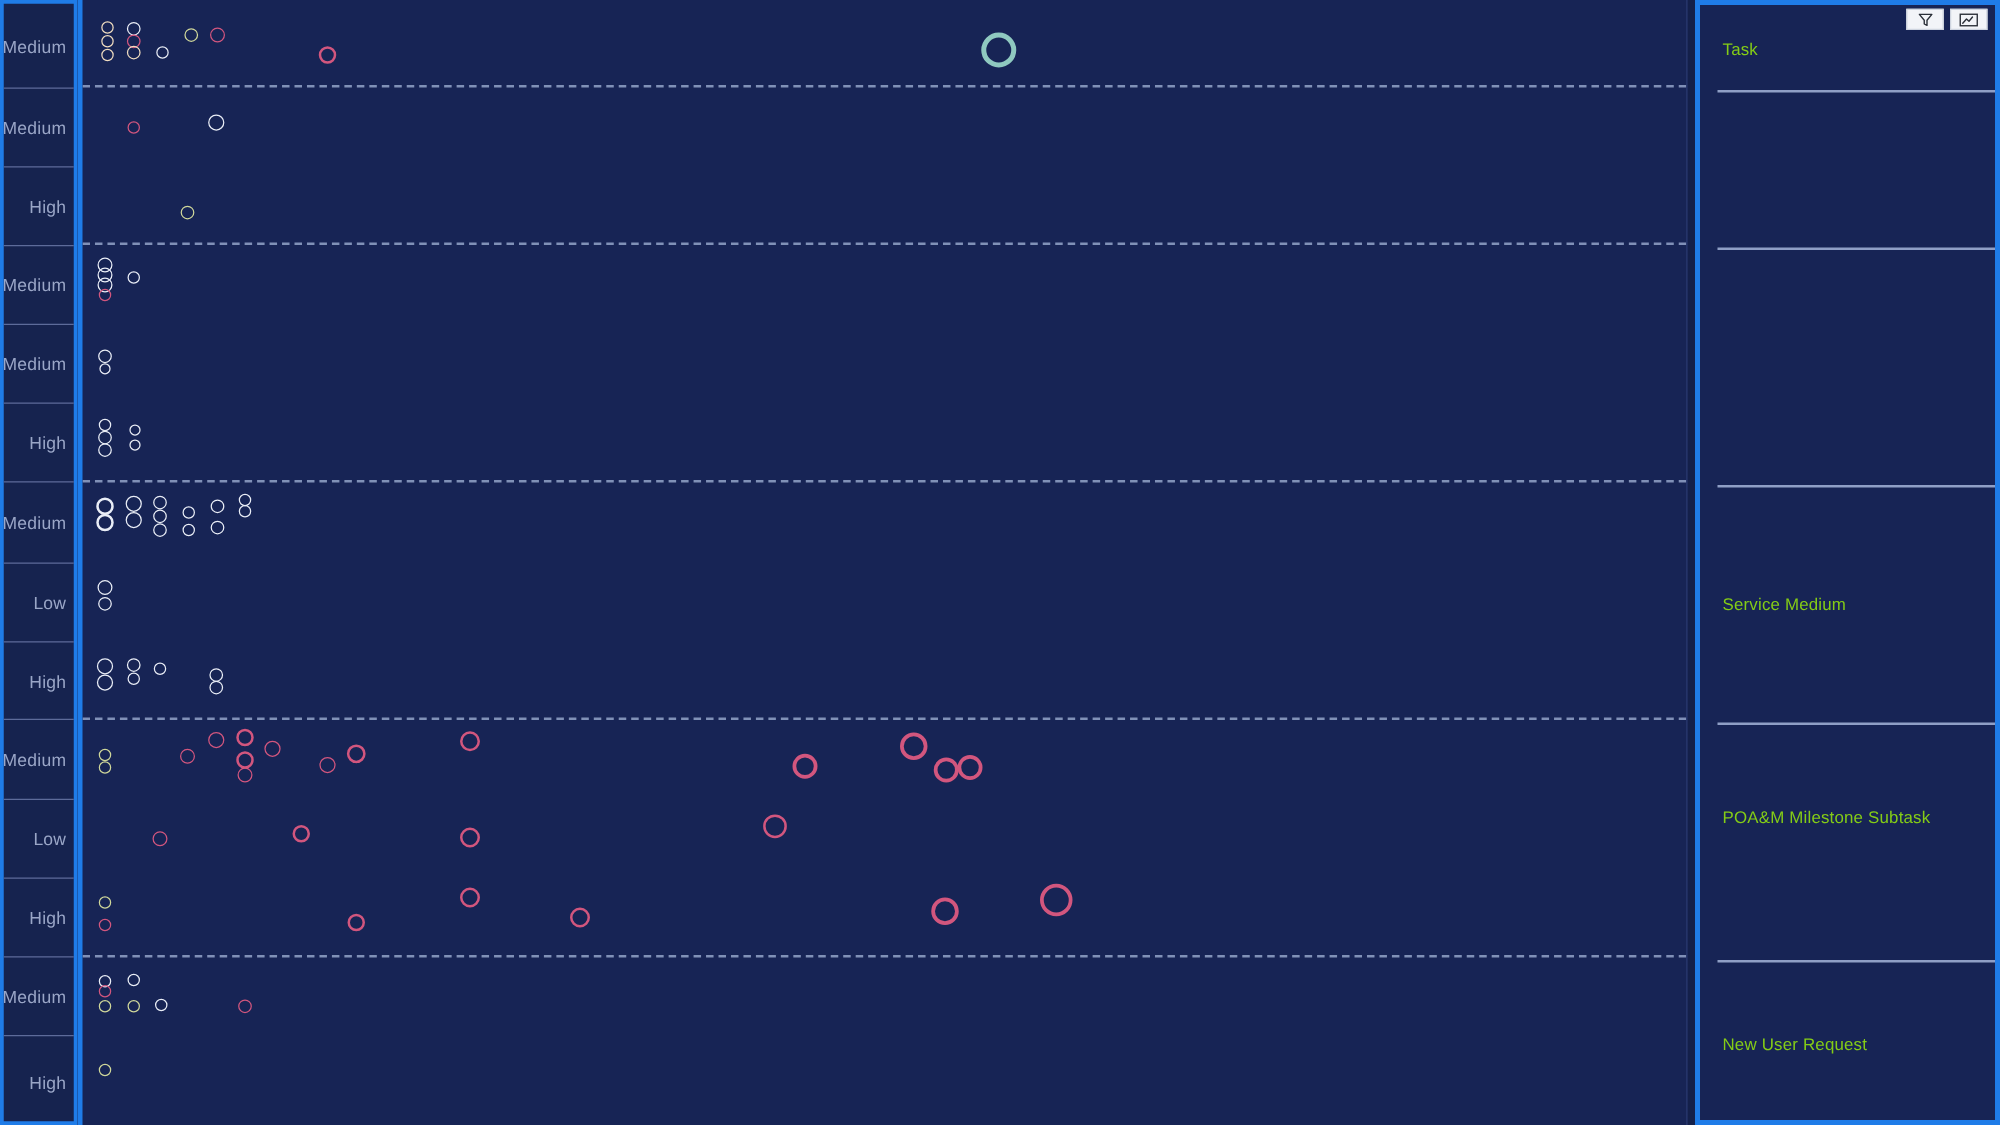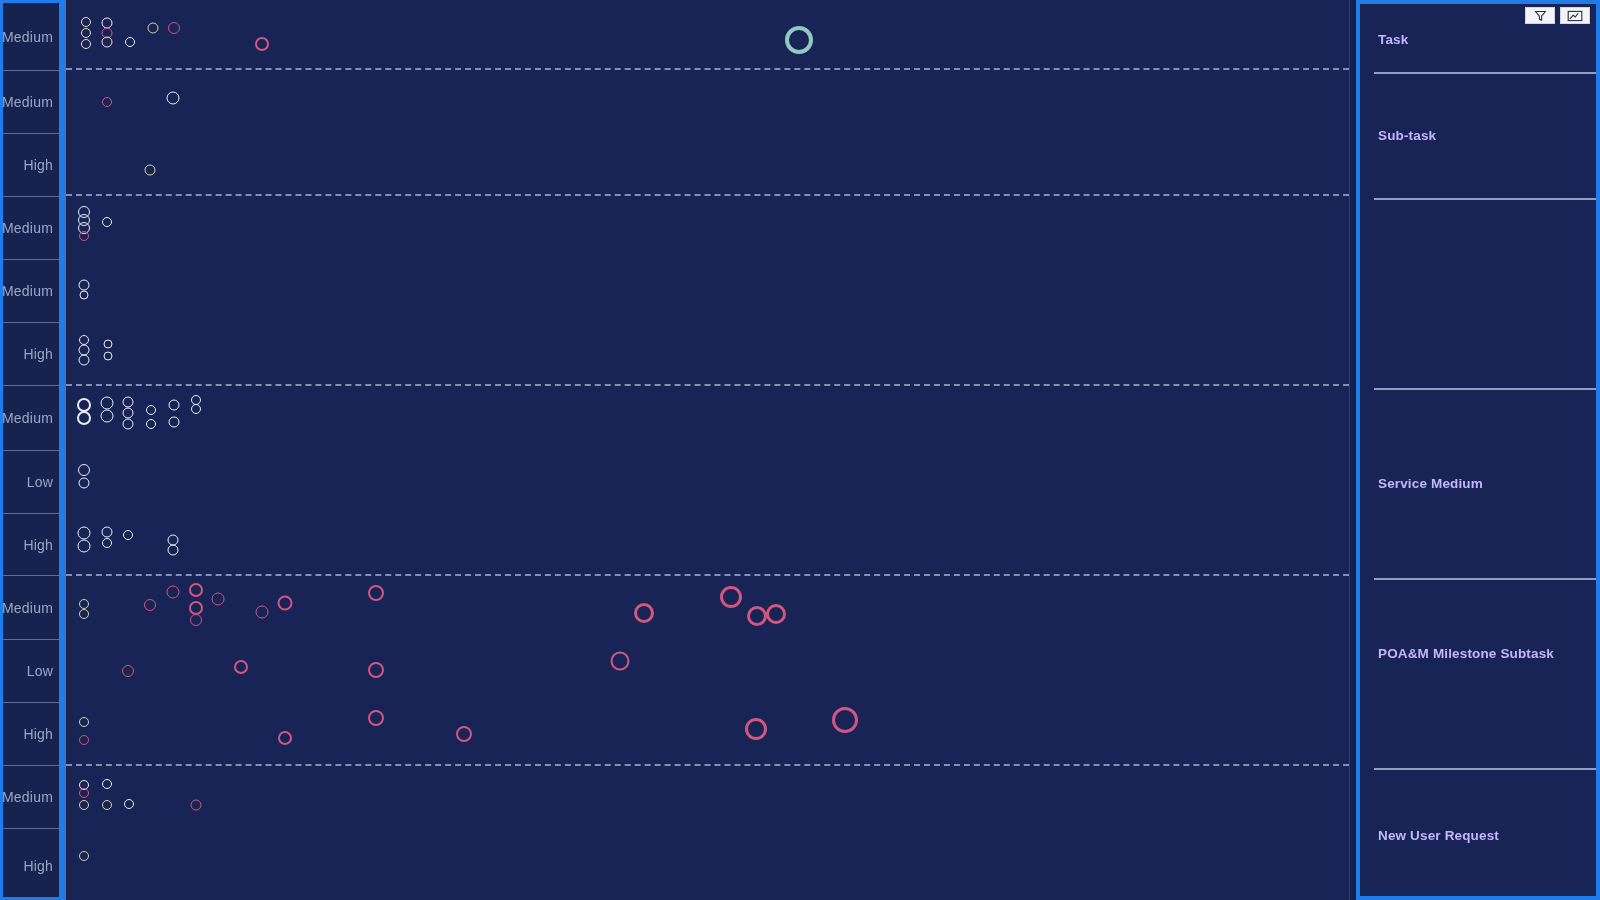--- a/index.html
+++ b/index.html
@@ -101,23 +101,23 @@
     padding-left: 18px;
   }
   .legend-sep {
     position: absolute;
     left: 14px;
     right: 0px;
     height: 0;
     border-top: 2px solid #8f9fc6;
   }
   .legend-label {
-    color: #c4b5fd;
+    color: #84cc16;
     font-size: 13.5px;
-    font-weight: 700;
+    font-weight: 400;
     letter-spacing: .15px;
     white-space: nowrap;
   }
 
   
   #legend-toolbar {
     position: absolute;
     top: 3px;
     right: 6px;
     display: flex;
@@ -290,23 +290,20 @@
         <svg width="16" height="12" viewBox="0 0 16 12" aria-hidden="true">
           <rect x="1.2" y="1.4" width="13.6" height="9.2" fill="none" stroke="#2a2f38" stroke-width="1.1"></rect>
           <path d="M3.2 8.6 L6.2 5.2 L8.2 7.0 L11.0 3.6" fill="none" stroke="#2a2f38" stroke-width="1.1" stroke-linejoin="round" stroke-linecap="round"></path>
         </svg>
       </div>
     </div>
   <div class="legend-band" style="top: 2px; height: 66px;">
         <span class="legend-label">Task</span>
       </div>
       <div class="legend-sep" style="top: 68px;"></div>
-      <div class="legend-band" style="top: 68px; height: 126px;">
-        <span class="legend-label">Sub-task</span>
-      </div>
       <div class="legend-sep" style="top: 194px;"></div>
       <div class="legend-sep" style="top: 384px;"></div>
       <div class="legend-band" style="top: 384px; height: 190px;">
         <span class="legend-label">Service Medium</span>
       </div>
       <div class="legend-sep" style="top: 574px;"></div>
       <div class="legend-band" style="top: 574px; height: 150px;">
         <span class="legend-label">POA&amp;M Milestone Subtask</span>
       </div>
       <div class="legend-sep" style="top: 764px;"></div>

